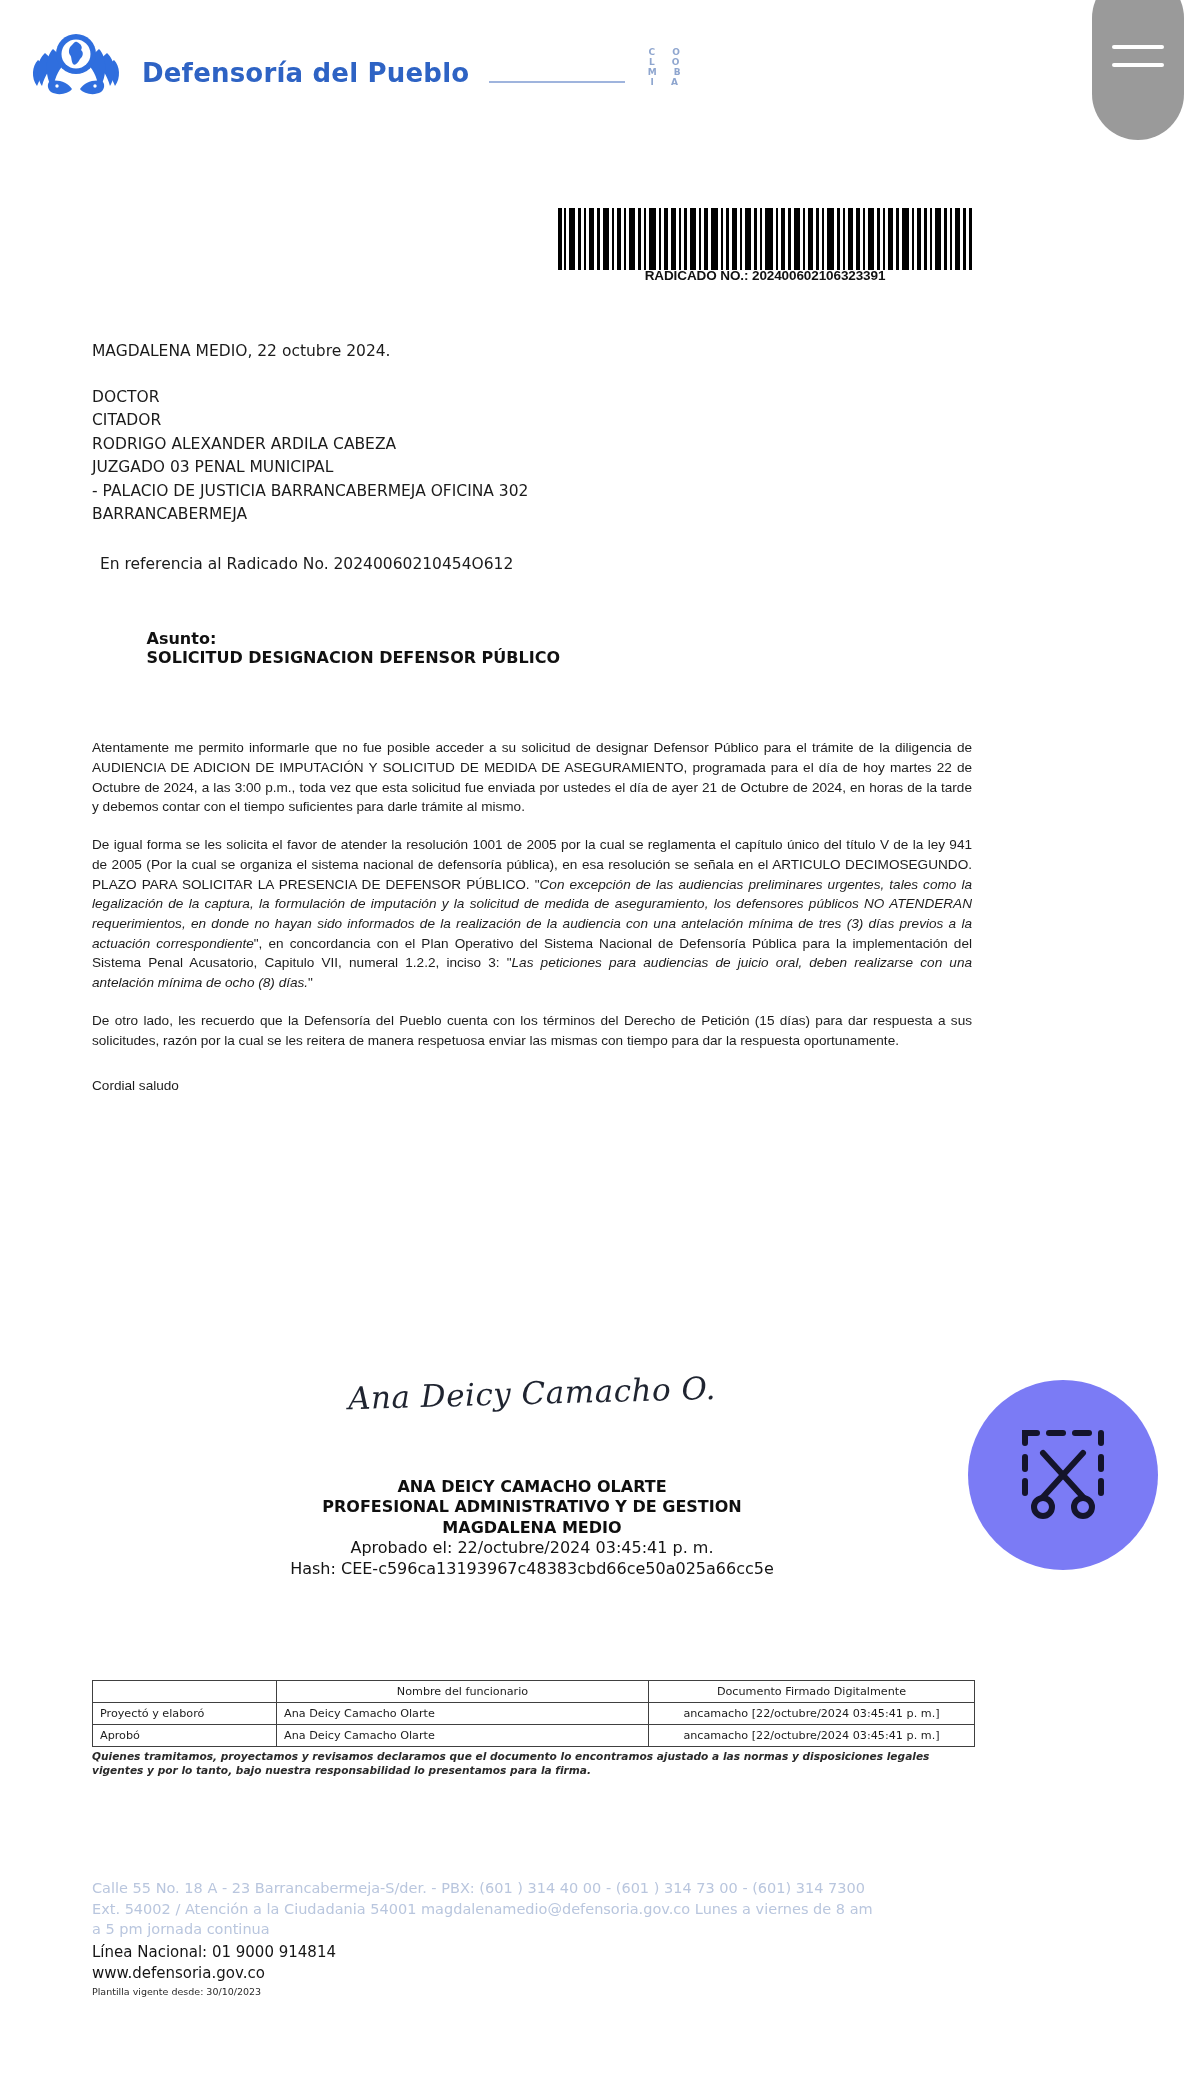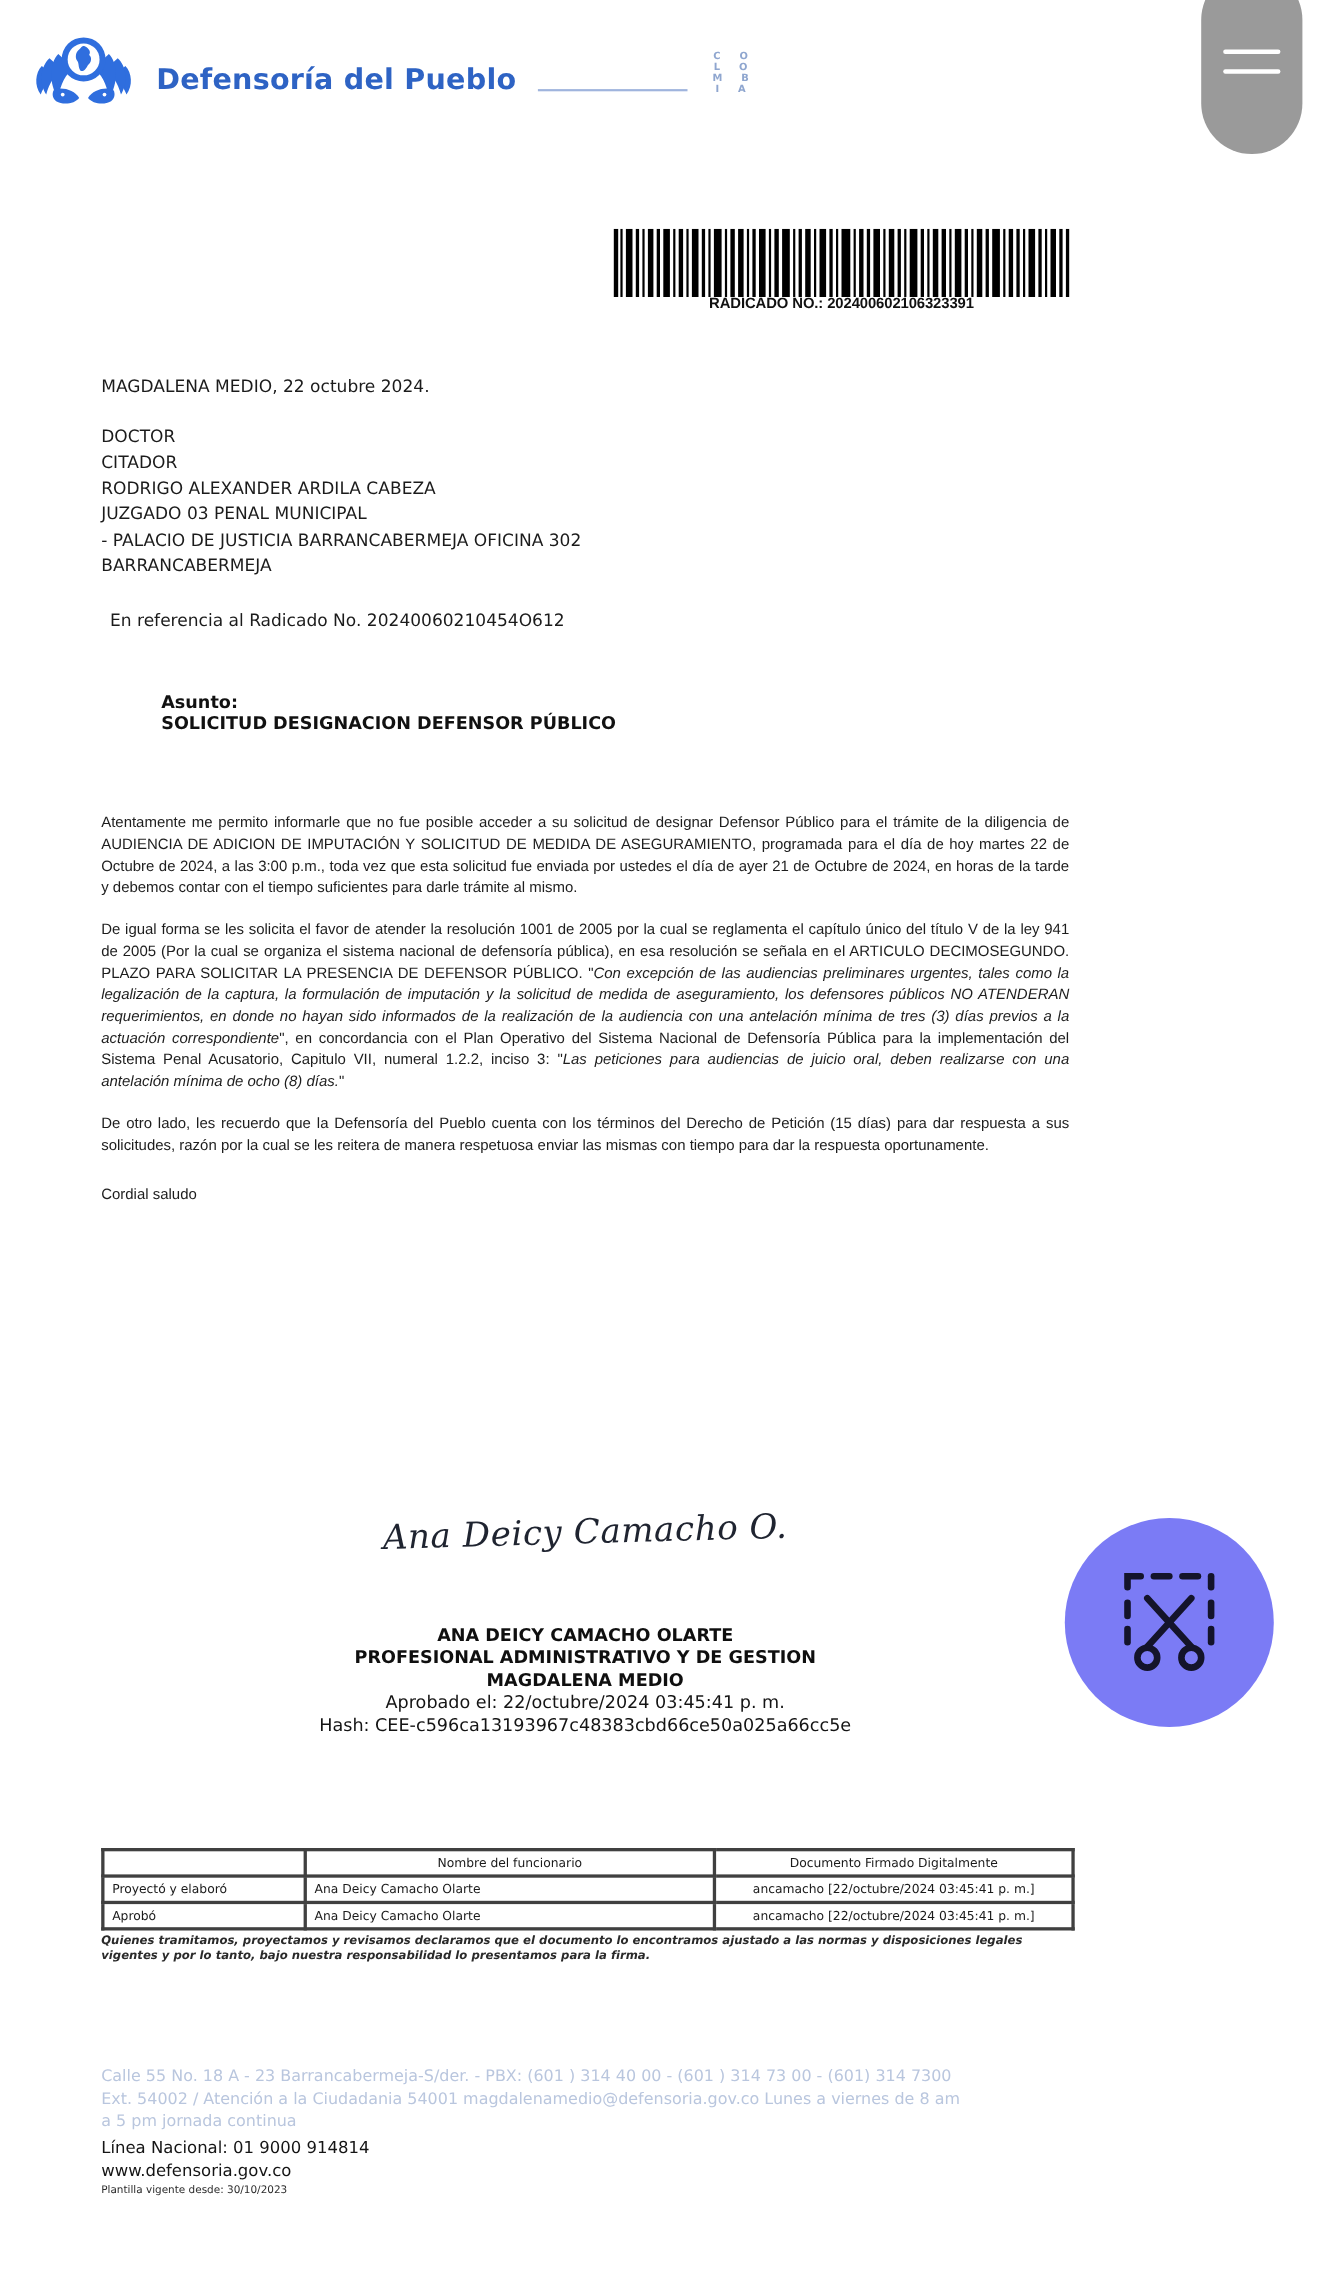--- a/index.html
+++ b/index.html
@@ -222,21 +222,21 @@
     font-size: 16px;
     color: #111;
     margin-bottom: 6px;
   }
   table.anexo {
     border-collapse: collapse;
     width: 882px;
     table-layout: fixed;
   }
   table.anexo td, table.anexo th {
-    border: 3px solid #404040;
+    border: 1px solid #404040;
     font-family: "DejaVu Sans", sans-serif;
     font-size: 11.2px;
     color: #1b1b1b;
     padding: 3px 7px;
     font-weight: 400;
     line-height: 1.35;
   }
   table.anexo th { text-align: center; }
   td.c1 { width: 184px; }
   td.c2 { width: 372px; }

